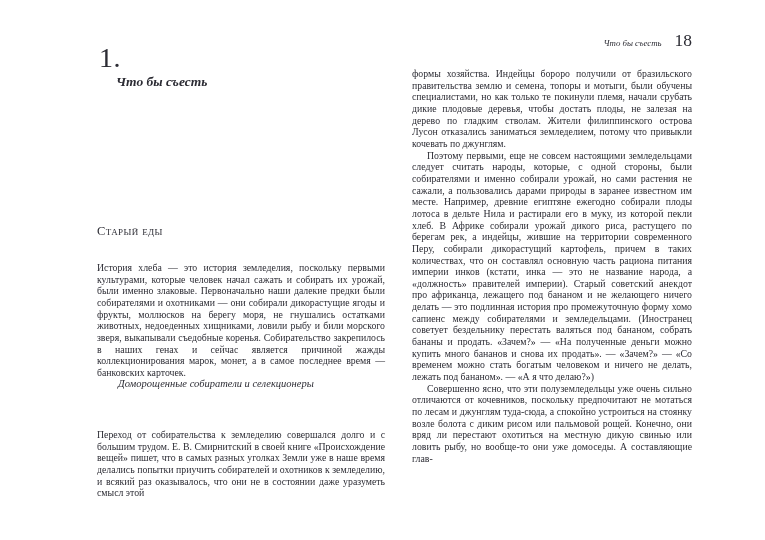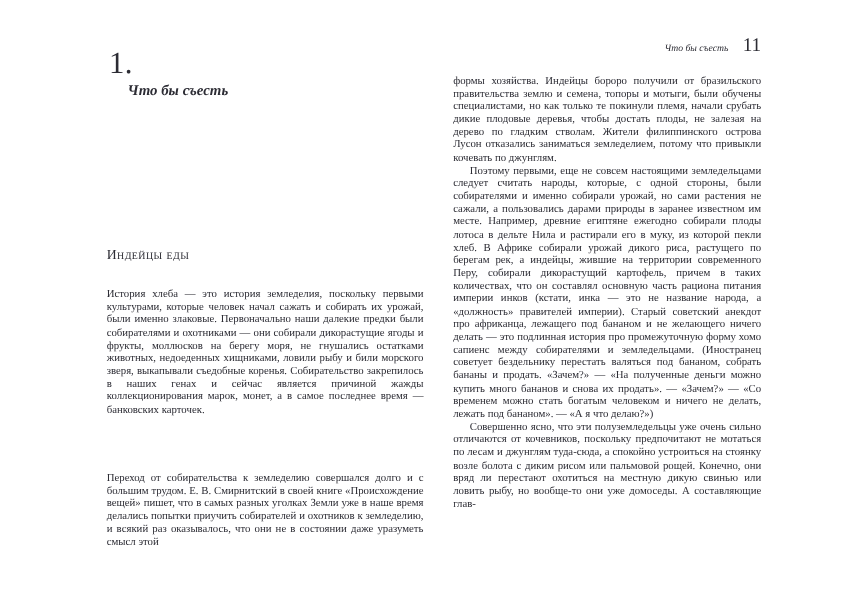--- a/index.html
+++ b/index.html
@@ -92,32 +92,33 @@
   }
   .right-body { top: 68px; }
   .right-body p.indent { text-indent: 15px; }
 </style>
 </head>
 <body style="color: rgb(44, 44, 52); background: rgb(255, 255, 255);">
 
 <div class="page page-left">
   <div class="chapter-number">1.</div>
   <div class="chapter-title">Что бы съесть</div>
-  <div class="section-heading">Индейцы еды</div>
+  <div class="section-heading">Старый еды</div>
   <div class="body-text left-block-1">
     <p>История хлеба — это история земледелия, поскольку первыми культурами, которые человек начал сажать и собирать их урожай, были именно злаковые. Первоначально наши далекие предки были собирателями и охотниками — они собирали дикорастущие ягоды и фрукты, моллюсков на берегу моря, не гнушались остатками животных, недоеденных хищниками, ловили рыбу и били морского зверя, выкапывали съедобные коренья. Собирательство закрепилось в наших генах и сейчас является причиной жажды коллекционирования марок, монет, а в самое последнее время — банковских карточек.</p>
   </div>
+  <div class="subsection-heading">Доморощенные собиратели и селекционеры</div>
   <div class="body-text left-block-2">
     <p>Переход от собирательства к земледелию совершался долго и с большим трудом. Е. В. Смирнитский в своей книге «Происхождение вещей» пишет, что в самых разных уголках Земли уже в наше время делались попытки приучить собирателей и охотников к земледелию, и всякий раз оказывалось, что они не в состоянии даже уразуметь смысл этой</p>
   </div>
 </div>
 
 <div class="page page-right">
   <div class="running-header-row">
     <span class="running-header">Что бы съесть</span>
-    <span class="page-number">11</span>
+    <span class="page-number">18</span>
   </div>
   <div class="body-text right-body">
     <p>формы хозяйства. Индейцы бороро получили от бразильского правительства землю и семена, топоры и мотыги, были обучены специалистами, но как только те покинули племя, начали срубать дикие плодовые деревья, чтобы достать плоды, не залезая на дерево по гладким стволам. Жители филиппинского острова Лусон отказались заниматься земледелием, потому что привыкли кочевать по джунглям.</p>
     <p class="indent">Поэтому первыми, еще не совсем настоящими земледельцами следует считать народы, которые, с одной стороны, были собирателями и именно собирали урожай, но сами растения не сажали, а пользовались дарами природы в заранее известном им месте. Например, древние египтяне ежегодно собирали плоды лотоса в дельте Нила и растирали его в муку, из которой пекли хлеб. В Африке собирали урожай дикого риса, растущего по берегам рек, а индейцы, жившие на территории современного Перу, собирали дикорастущий картофель, причем в таких количествах, что он составлял основную часть рациона питания империи инков (кстати, инка — это не название народа, а «должность» правителей империи). Старый советский анекдот про африканца, лежащего под бананом и не желающего ничего делать — это подлинная история про промежуточную форму хомо сапиенс между собирателями и земледельцами. (Иностранец советует бездельнику перестать валяться под бананом, собрать бананы и продать. «Зачем?» — «На полученные деньги можно купить много бананов и снова их продать». — «Зачем?» — «Со временем можно стать богатым человеком и ничего не делать, лежать под бананом». — «А я что делаю?»)</p>
     <p class="indent">Совершенно ясно, что эти полуземледельцы уже очень сильно отличаются от кочевников, поскольку предпочитают не мотаться по лесам и джунглям туда-сюда, а спокойно устроиться на стоянку возле болота с диким рисом или пальмовой рощей. Конечно, они вряд ли перестают охотиться на местную дикую свинью или ловить рыбу, но вообще-то они уже домоседы. А составляющие глав-</p>
   </div>
 </div>
 
 </body></html>

